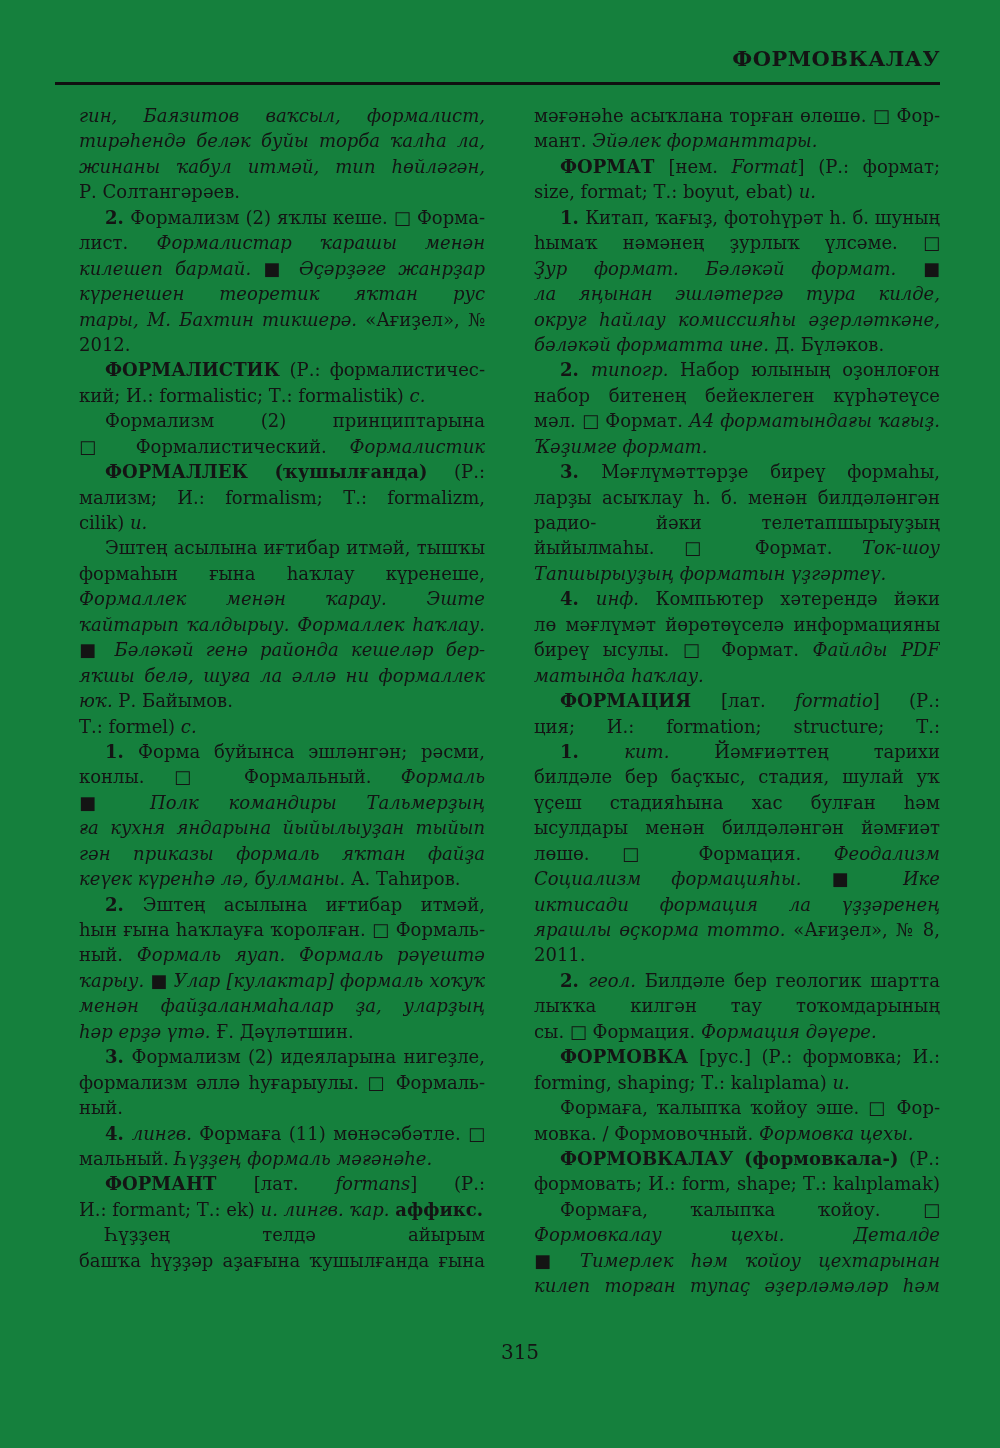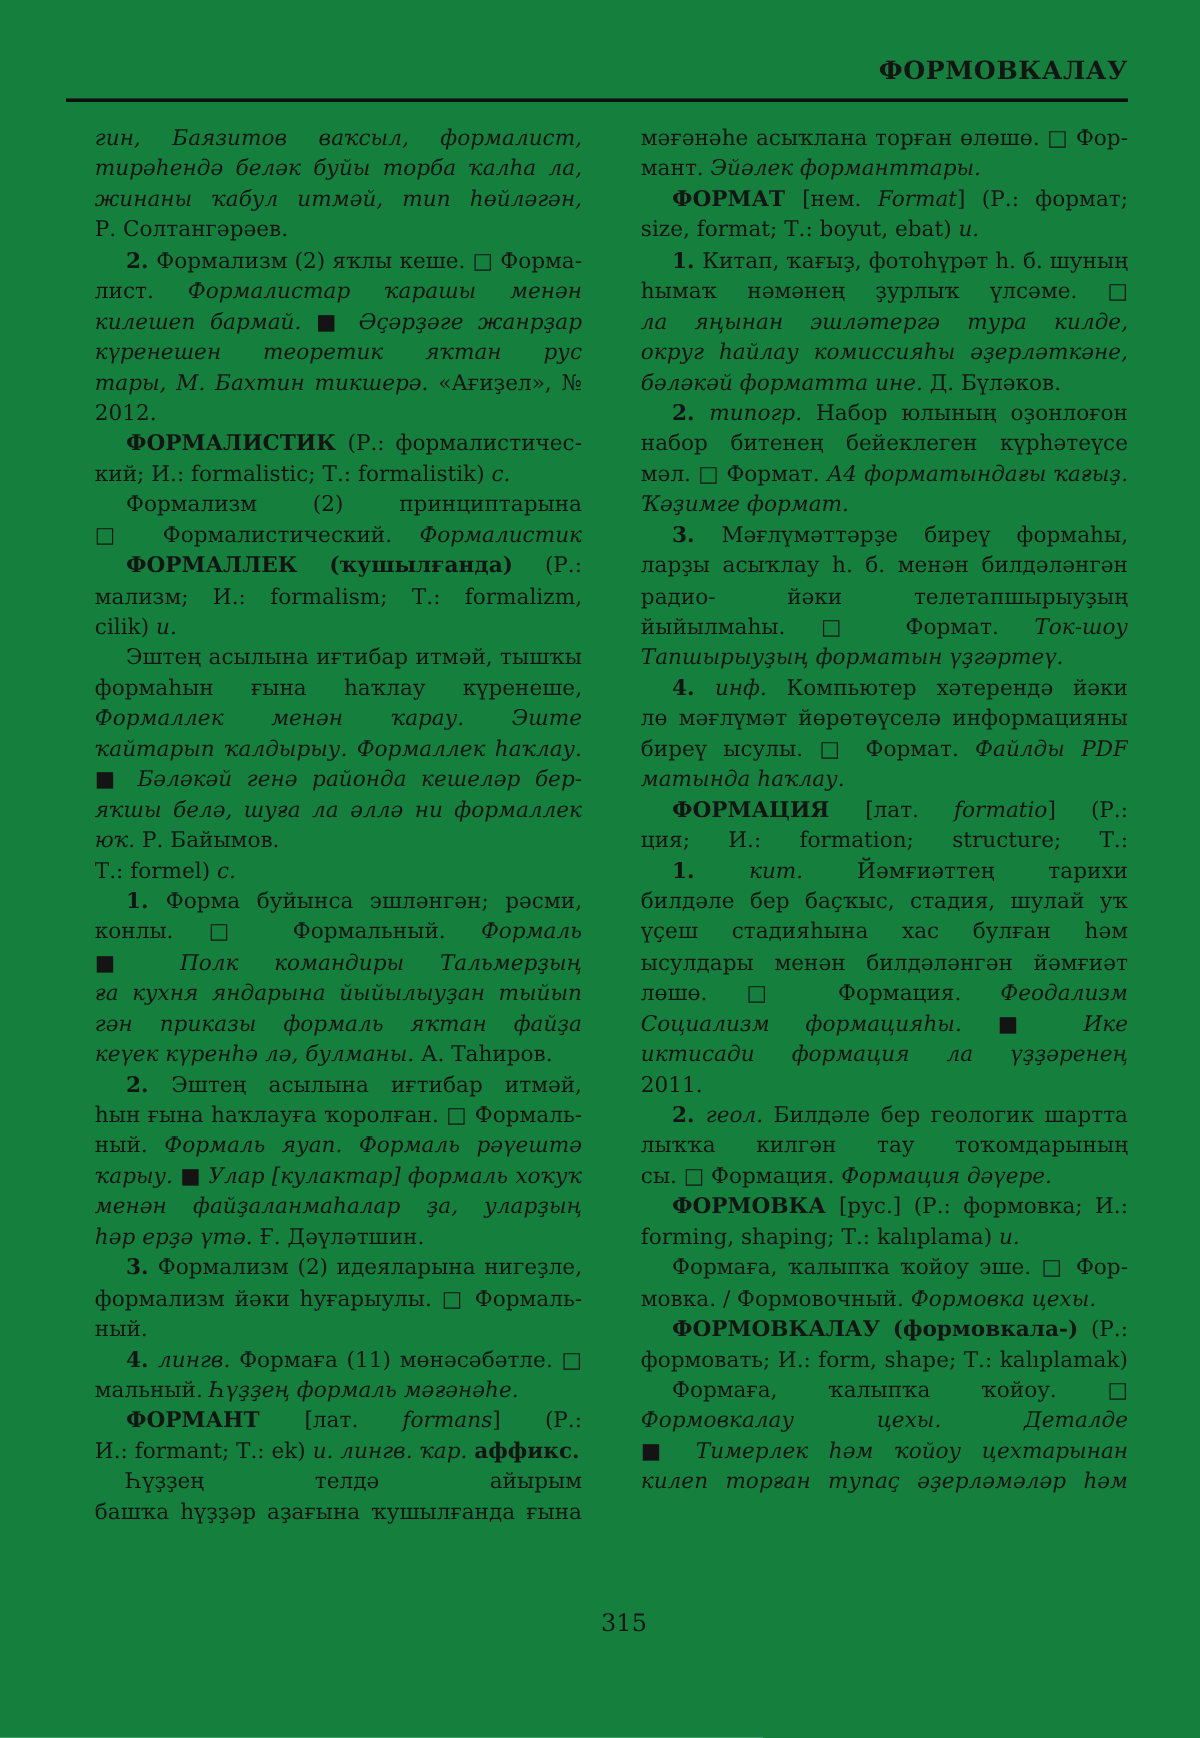--- a/index.html
+++ b/index.html
@@ -76,36 +76,37 @@
         <div class="line just"><span class="seg-i">ға кухня яндарына йыйылыуҙан тыйып бир-</span></div>
         <div class="line just"><span class="seg-i">гән приказы формаль яҡтан файҙа биргән</span></div>
         <div class="line"><span class="seg-i">кеүек күренһә лә, булманы. </span><span class="seg-r">А. Таһиров.</span></div>
         <div class="line ind just"><span class="seg-b">2. </span><span class="seg-r">Эштең асылына иғтибар итмәй, форма-</span></div>
         <div class="line just"><span class="seg-r">һын ғына һаҡлауға ҡоролған. □ Формаль-</span></div>
         <div class="line just"><span class="seg-r">ный. </span><span class="seg-i">Формаль яуап. Формаль рәүештә баш-</span></div>
         <div class="line just"><span class="seg-i">ҡарыу. </span><span class="seg-r">■ </span><span class="seg-i">Улар [кулактар] формаль хоҡуҡ</span></div>
         <div class="line just"><span class="seg-i">менән файҙаланмаһалар ҙа, уларҙың һүҙҙәре</span></div>
         <div class="line"><span class="seg-i">һәр ерҙә үтә. </span><span class="seg-r">Ғ. Дәүләтшин.</span></div>
         <div class="line ind just"><span class="seg-b">3. </span><span class="seg-r">Формализм (2) идеяларына нигеҙле,</span></div>
-        <div class="line just"><span class="seg-r">формализм йәки һуғарыулы. □ Формаль-</span></div>
+        <div class="line just"><span class="seg-r">формализм әллә һуғарыулы. □ Формаль-</span></div>
         <div class="line"><span class="seg-r">ный.</span></div>
         <div class="line ind just"><span class="seg-b">4. </span><span class="seg-i">лингв. </span><span class="seg-r">Формаға (11) мөнәсәбәтле. □ Фор-</span></div>
         <div class="line"><span class="seg-r">мальный. </span><span class="seg-i">Һүҙҙең формаль мәғәнәһе.</span></div>
         <div class="line ind just"><span class="seg-b">ФОРМАНТ </span><span class="seg-r">[лат. </span><span class="seg-i">formans</span><span class="seg-r">] (Р.: формант;</span></div>
         <div class="line"><span class="seg-r">И.: formant; Т.: ek) </span><span class="seg-i">и. лингв. ҡар. </span><span class="seg-b">аффикс.</span></div>
         <div class="line ind just"><span class="seg-r">Һүҙҙең телдә айырым ҡулланылмайынса,</span></div>
         <div class="line just"><span class="seg-r">башҡа һүҙҙәр аҙағына ҡушылғанда ғына</span></div>
       </div>
     <div class="col">
         <div class="line just"><span class="seg-r">мәғәнәһе асыҡлана торған өлөшө. □ Фор-</span></div>
         <div class="line"><span class="seg-r">мант. </span><span class="seg-i">Эйәлек форманттары.</span></div>
         <div class="line ind just"><span class="seg-b">ФОРМАТ </span><span class="seg-r">[нем. </span><span class="seg-i">Format</span><span class="seg-r">] (Р.: формат; И.:</span></div>
         <div class="line"><span class="seg-r">size, format; Т.: boyut, ebat) </span><span class="seg-i">и.</span></div>
         <div class="line ind just"><span class="seg-b">1. </span><span class="seg-r">Китап, ҡағыҙ, фотоһүрәт һ. б. шуның</span></div>
         <div class="line just"><span class="seg-r">һымаҡ нәмәнең ҙурлыҡ үлсәме. □ Формат.</span></div>
+        <div class="line just"><span class="seg-i">Ҙур формат. Бәләкәй формат. </span><span class="seg-r">■ </span></div>
         <div class="line just"><span class="seg-i">ла яңынан эшләтергә тура килде, тегеләре,</span></div>
         <div class="line just"><span class="seg-i">округ һайлау комиссияһы әҙерләткәне,</span></div>
         <div class="line"><span class="seg-i">бәләкәй форматта ине. </span><span class="seg-r">Д. Бүләков.</span></div>
         <div class="line ind just"><span class="seg-b">2. </span><span class="seg-i">типогр. </span><span class="seg-r">Набор юлының оҙонлоғон һәм</span></div>
         <div class="line just"><span class="seg-r">набор битенең бейеклеген күрһәтеүсе дәү-</span></div>
         <div class="line just"><span class="seg-r">мәл. □ Формат. </span><span class="seg-i">А4 форматындағы ҡағыҙ.</span></div>
         <div class="line"><span class="seg-i">Ҡәҙимге формат.</span></div>
         <div class="line ind just"><span class="seg-b">3. </span><span class="seg-r">Мәғлүмәттәрҙе биреү формаһы, тема-</span></div>
         <div class="line just"><span class="seg-r">ларҙы асыҡлау һ. б. менән билдәләнгән</span></div>
         <div class="line just"><span class="seg-r">радио- йәки телетапшырыуҙың үҙенсәлектәр</span></div>
@@ -117,20 +118,21 @@
         <div class="line"><span class="seg-i">матында һаҡлау.</span></div>
         <div class="line ind just"><span class="seg-b">ФОРМАЦИЯ </span><span class="seg-r">[лат. </span><span class="seg-i">formatio</span><span class="seg-r">] (Р.: форма-</span></div>
         <div class="line just"><span class="seg-r">ция; И.: formation; structure; Т.: formasyon) </span></div>
         <div class="line ind just"><span class="seg-b">1. </span><span class="seg-i">кит. </span><span class="seg-r">Йәмғиәттең тарихи үҫешендәге</span></div>
         <div class="line just"><span class="seg-r">билдәле бер баҫҡыс, стадия, шулай уҡ ошо</span></div>
         <div class="line just"><span class="seg-r">үҫеш стадияһына хас булған һәм етештереү</span></div>
         <div class="line just"><span class="seg-r">ысулдары менән билдәләнгән йәмғиәт төҙө-</span></div>
         <div class="line just"><span class="seg-r">лөшө. □ Формация. </span><span class="seg-i">Феодализм формацияһы.</span></div>
         <div class="line just"><span class="seg-i">Социализм формацияһы. </span><span class="seg-r">■ </span><span class="seg-i">Ике ижтимағи-</span></div>
         <div class="line just"><span class="seg-i">иктисади формация ла үҙҙәренең базисына</span></div>
+        <div class="line just"><span class="seg-i">ярашлы өҫкорма тотто. </span><span class="seg-r">«Ағиҙел», № 8,</span></div>
         <div class="line"><span class="seg-r">2011.</span></div>
         <div class="line ind just"><span class="seg-b">2. </span><span class="seg-i">геол. </span><span class="seg-r">Билдәле бер геологик шартта бар-</span></div>
         <div class="line just"><span class="seg-r">лыҡҡа килгән тау тоҡомдарының комплек-</span></div>
         <div class="line"><span class="seg-r">сы. □ Формация. </span><span class="seg-i">Формация дәүере.</span></div>
         <div class="line ind just"><span class="seg-b">ФОРМОВКА </span><span class="seg-r">[рус.] (Р.: формовка; И.:</span></div>
         <div class="line"><span class="seg-r">forming, shaping; Т.: kalıplama) </span><span class="seg-i">и.</span></div>
         <div class="line ind just"><span class="seg-r">Формаға, ҡалыпҡа ҡойоу эше. □ Фор-</span></div>
         <div class="line"><span class="seg-r">мовка. / Формовочный. </span><span class="seg-i">Формовка цехы.</span></div>
         <div class="line ind just"><span class="seg-b">ФОРМОВКАЛАУ (формовкала-) </span><span class="seg-r">(Р.:</span></div>
         <div class="line just"><span class="seg-r">формовать; И.: form, shape; Т.: kalıplamak) </span><span class="seg-i">ҡ.</span></div>

